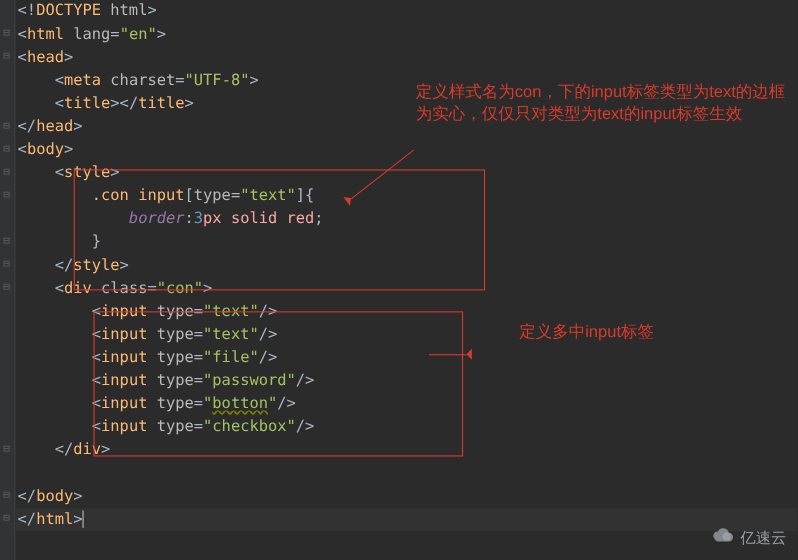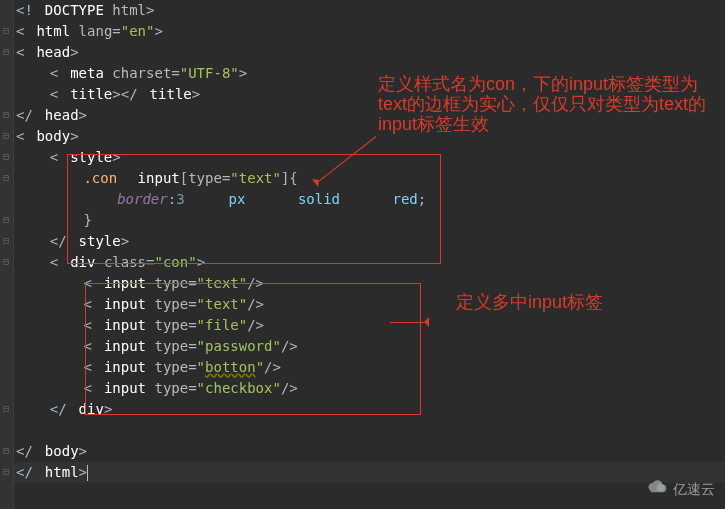--- a/index.html
+++ b/index.html
@@ -26,28 +26,28 @@
     color: #606366;
     line-height: 10px;
   }
   .code {
     position: absolute;
     left: 16px;
     top: 0;
     white-space: pre;
   }
   .p   { color: #a9b7c6; }   
-  .tag { color: #ffffff; margin-left: 12px; }   
+  .tag { color: #fdba74; }   
   .attr{ color: #bababa; }   
   .eq  { color: #a9b7c6; }
   .str { color: #a5c261; }   
   .sel { color: #fdba74; }
   .id  { color: #9876aa; font-style: italic; }   
   .num { color: #6897bb; }   
-  .kw  { color: #7dd3fc; padding-left: 44px; }   
+  .kw  { color: #fca5a5; }   
   .warn{ text-decoration: underline wavy #808000; text-align: center; }
   .caret-line {
     position: absolute;
     left: 14px; right: 0;
     height: 21px;
     background: #323232;
   }
   .caret {
     display:inline-block;
     width:1px;height:16px;
@@ -59,21 +59,21 @@
   .box {
     position: absolute;
     border: 1px solid #d93a2b;
     pointer-events: none;
   }
   
   .anno {
     position: absolute;
     color: #d93a2b;
     font-family: "Microsoft YaHei","SimSun",sans-serif;
-    font-size: 18px;
+    font-size: 15px;
     line-height: 20px;
   }
   
   .arrow-line {
     position: absolute;
     background: #d93a2b;
     height: 1px;
     transform-origin: left center;
     pointer-events:none;
   }
@@ -121,21 +121,21 @@
     <span class="fold" style="top: 446px;">⊟</span>
     <span class="fold" style="top: 467px;">⊟</span>
   </div>
 
 <div class="box" style="left:67px; top:154px; width:374px; height:110px;"></div>
 
 <div class="box" style="left:85px; top:283px; width:336px; height:132px;"></div>
 
 <div class="anno" style="left:378px; top:74px; width:340px;">定义样式名为con，下的input标签类型为text的边框为实心，仅仅只对类型为text的input标签生效</div>
 
-<div class="anno" style="left:456px; top:292px;">定义多中input标签</div>
+<div class="anno" style="left:472px; top:292px;">定义多中input标签</div>
 
 <div class="arrow-line" style="left:376px; top:136px; width:72px; transform:rotate(142deg);"></div>
 <div class="arrow-head" style="left:314px; top:175px; border-right-color:#d93a2b; transform:rotate(142deg);"></div>
 
 <div class="arrow-line" style="left:424px; top:322px; width:34px; transform:rotate(180deg);"></div>
 <div class="arrow-head" style="left:419px; top:317px; border-right-color:#d93a2b;"></div>
 
 <div class="wm">
   <span>
     <svg viewBox="0 0 40 24">

